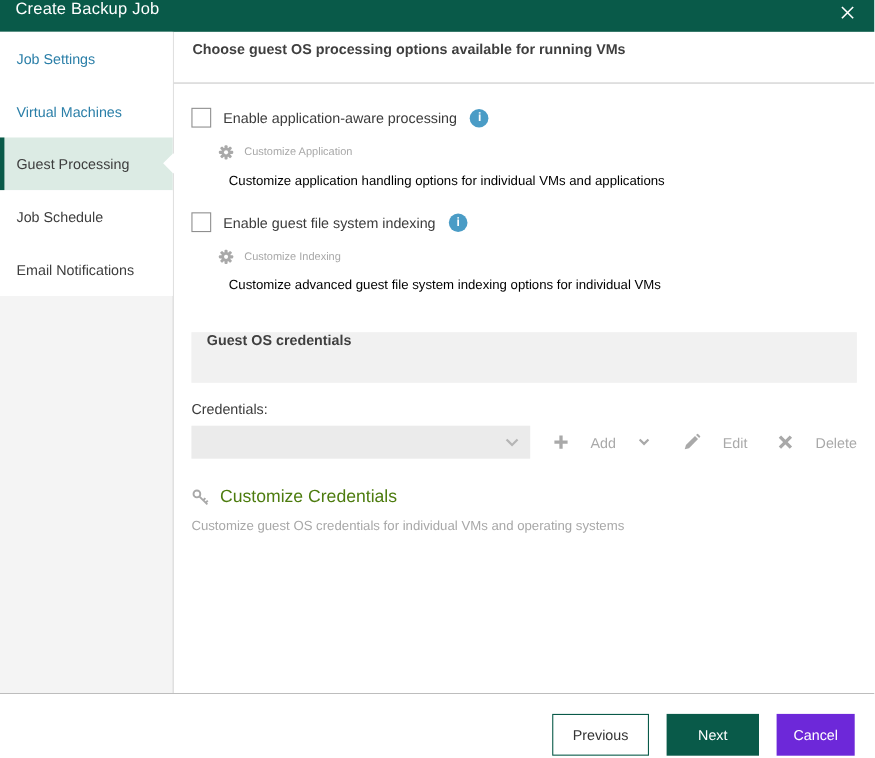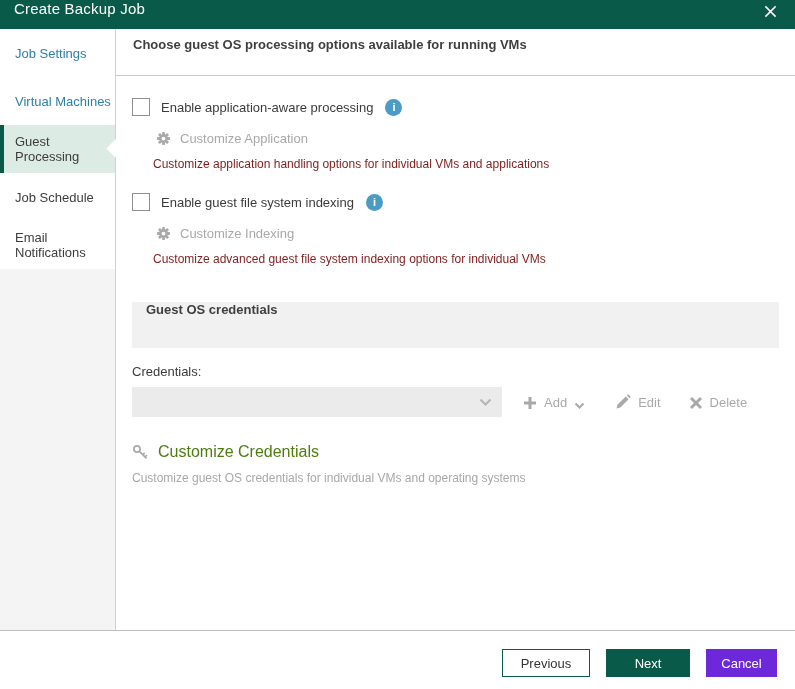--- a/index.html
+++ b/index.html
@@ -12,21 +12,21 @@
   .titlebar { height:29px; background:#095a49; color:#fff; display:flex; align-items:flex-start;
               padding:0 14px; flex:0 0 auto; }
   .titlebar .title { font-size:15px; letter-spacing:.2px; }
   .titlebar .close { margin-left:auto; width:22px; height:22px; display:flex; align-items:center;
                      justify-content:center; cursor:pointer; }
 
   
   .body { flex:1 1 auto; display:flex; border-bottom:1px solid #bdbdbd; min-height:0; }
 
   
-  .sidebar { width:116px; flex:0 0 auto; background:#f4f4f4; border-right:1px solid #d2d2d2; }
+  .sidebar { width:158px; flex:0 0 auto; background:#f4f4f4; border-right:1px solid #d2d2d2; }
   .nav-list { background:#fff; }
   .nav-item { height:48px; display:flex; align-items:center; padding-left:15px; font-size:13px;
               cursor:pointer; position:relative; background:#fff; }
   .nav-item.link { color:#2b7fa8; }
   .nav-item.plain { color:#3d3d3d; }
   .nav-item.active { background:#dcebe4; color:#3d3d3d; border-left:4px solid #095a49; padding-left:11px; }
   .nav-item.active .notch { position:absolute; right:-7px; top:50%; width:13px; height:13px;
               margin-top:-7px; background:#fff; transform:rotate(45deg); }
 
   
@@ -37,42 +37,42 @@
 
   .option-block1 { margin-top:22px; }
   .option-block2 { margin-top:22px; }
   .check-row { display:flex; align-items:center; }
   .checkbox { width:18px; height:18px; background:#fff; border:1px solid #8f8f8f; flex:0 0 auto; cursor:pointer; }
   .check-label { margin-left:11px; font-size:13px; color:#3b3b3b; }
   .info-icon { margin-left:12px; width:17px; height:17px; border-radius:50%; background:#4a9cc6;
               color:#fff; font-size:11px; font-weight:bold; display:flex; align-items:center;
               justify-content:center; cursor:pointer; }
   .customize-row { margin:15px 0 0 24px; display:flex; align-items:center; gap:9px;
-              color:#a8a8a8; font-size:13px; cursor:default; }
-  .desc { margin:11px 0 0 21px; font-size:12px; color:#7f1d1d; }
+              color:#a8a8a8; font-size:10px; cursor:default; }
+  .desc { margin:11px 0 0 34px; font-size:12px; color:#000000; }
 
   .section-bar { margin-top:36px; height:46px; background:#f1f1f1; display:flex; align-items:flex-start;
               padding-left:14px; font-size:13px; font-weight:bold; color:#3f3f3f; }
 
   .cred-label { margin-top:16px; font-size:13px; color:#3b3b3b; }
   .cred-row { margin-top:8px; display:flex; align-items:center; }
   .select-box { width:370px; height:30px; background:#ebebeb; position:relative; cursor:default; }
   .select-box .sel-chevron { position:absolute; right:10px; top:11px; }
-  .action { display:flex; align-items:flex-end; gap:7px; color:#a9a9a9; font-size:13px; cursor:default; }
+  .action { display:flex; align-items:center; gap:20px; color:#a9a9a9; font-size:13px; cursor:default; }
   .action-add { margin-left:21px; }
   .action-edit { margin-left:30px; }
   .action-delete { margin-left:28px; }
   .cred-customize { margin:26px 0 0 0; display:flex; align-items:center; gap:9px;
               color:#4d7c0f; font-size:16px; }
   .cred-desc { margin:10px 0 0 0; font-size:12px; color:#a8a8a8; }
 
   
   .footer { height:58px; flex:0 0 auto; background:#fff; display:flex; justify-content:flex-end;
               padding:18px 18px 0 0; gap:16px; }
-  .btn { height:28px; font-size:13px; font-family:inherit; cursor:pointer; border:none; }
+  .btn { height:38px; font-size:13px; font-family:inherit; cursor:pointer; border:none; }
   .btn-previous { min-width:88px; background:#fff; border:1px solid #095a49; color:#333; }
   .btn-next { min-width:84px; background:#095a49; color:#fff; }
   .btn-cancel { min-width:71px; background:#6d28d9; color:#fff; }
 
   svg { display:block; }
 </style>
 </head>
 <body>
 
 <div class="window">

